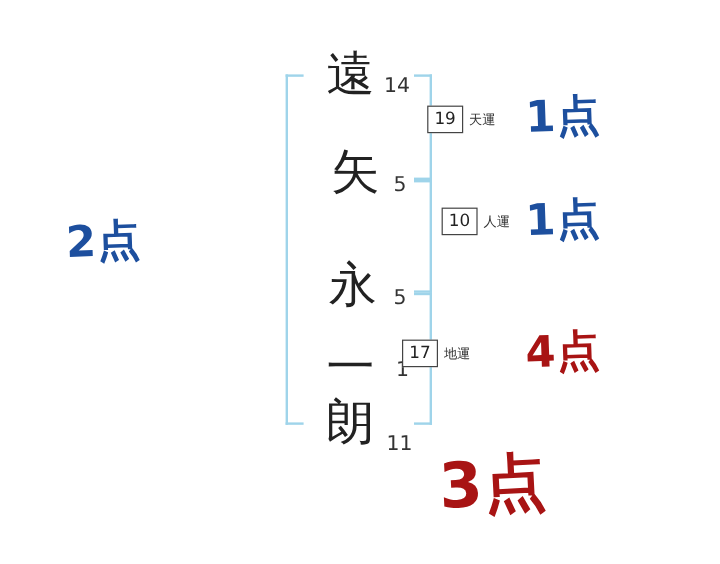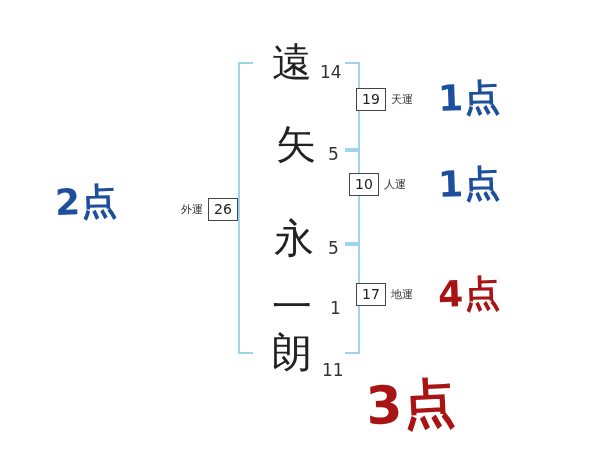--- a/index.html
+++ b/index.html
@@ -82,36 +82,32 @@
   <div class="abs stroke-num" style="left:330px;top:300px;">1</div>
 
   <div class="abs name-char" style="left:272px;top:332px;">朗</div>
   <div class="abs stroke-num" style="left:322px;top:362px;">11</div>
 
   <div class="bracket bracket-left" style="left: 238px; top: 62px; height: 288px; border-color: rgb(159, 212, 234);"></div>
   <div class="bracket bracket-right" style="left: 345px; top: 62px; height: 84px; border-color: rgb(159, 212, 234);"></div>
   <div class="bracket bracket-right" style="left: 345px; top: 150px; height: 90px; border-color: rgb(159, 212, 234);"></div>
   <div class="bracket bracket-right" style="left: 345px; top: 244px; height: 106px; border-color: rgb(159, 212, 234);"></div>
 
-  <div class="abs luck-group" style="left:181px;top:198px;">
-    <span class="luck-label">外運</span>
-    <span class="num-box">26</span>
-  </div>
 
   <div class="abs luck-group" style="left:356px;top:88px;">
     <span class="num-box">19</span>
     <span class="luck-label">天運</span>
   </div>
 
-  <div class="abs luck-group" style="left:349px;top:173px;">
+  <div class="abs luck-group" style="left:368px;top:173px;">
     <span class="num-box">10</span>
     <span class="luck-label">人運</span>
   </div>
 
-  <div class="abs luck-group" style="left:356px;top:283px;">
+  <div class="abs luck-group" style="left:335px;top:283px;">
     <span class="num-box">17</span>
     <span class="luck-label">地運</span>
   </div>
 
 
   <div class="abs score score-md tilt-1" style="left: 55px; top: 184px; color: rgb(29, 79, 158);">2点</div>
   <div class="abs score score-md tilt-1" style="left: 438px; top: 80px; color: rgb(29, 79, 158);">1点</div>
   <div class="abs score score-md tilt-1" style="left: 438px; top: 166px; color: rgb(29, 79, 158);">1点</div>
   <div class="abs score score-md tilt-1" style="left: 438px; top: 276px; color: rgb(168, 20, 20);">4点</div>
   <div class="abs score score-lg tilt-2" style="left: 366px; top: 378px; color: rgb(168, 20, 20);">3点</div>

